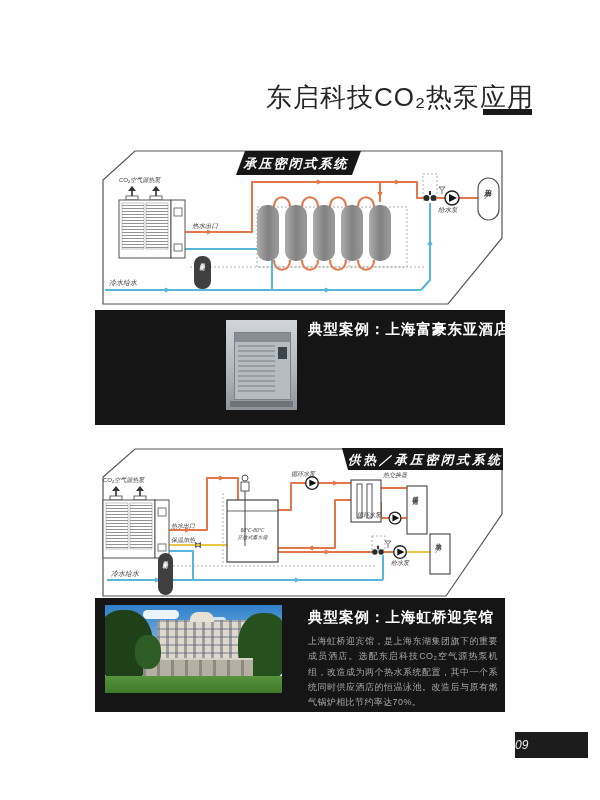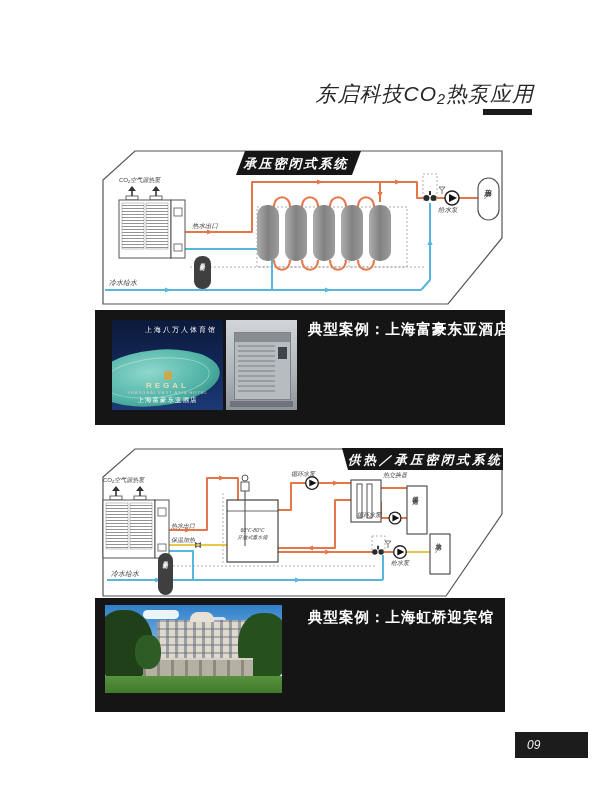--- a/index.html
+++ b/index.html
@@ -2,22 +2,22 @@
 <html><head>
 <meta charset="utf-8">
 <style>
   html,body{margin:0;padding:0;background:#fff;}
   .page{position:relative;width:600px;height:800px;background:#fff;overflow:hidden;
         font-family:"Liberation Sans","DejaVu Sans",sans-serif;}
 
   
   .usecase{position:absolute;left:247px;top:42px;font-size:47px;letter-spacing:1px;
            color:#3b7cc4;font-weight:400;white-space:nowrap;}
-  .subtitle{position:absolute;right:66px;top:80px;font-size:21px;color:#262626;
-            letter-spacing:1px;white-space:nowrap;font-style:italic;}
+  .subtitle{position:absolute;right:66px;top:80px;font-size:26px;color:#262626;
+            letter-spacing:1px;white-space:nowrap;}
   .subtitle-bar{position:absolute;left:483px;top:109px;width:49px;height:6px;background:#1a1a1a;}
 
   
   .diagram{position:absolute;left:95px;width:410px;font-style:italic;}
   #diagram1{top:150px;height:156px;}
   #diagram2{top:448px;height:150px;}
   .diagram svg{position:absolute;left:0;top:0;}
   .banner-text{position:absolute;color:#fff;font-weight:bold;text-align:center;white-space:nowrap;}
   .lbl{position:absolute;font-size:6.5px;color:#3a3a3a;white-space:nowrap;line-height:1;}
   .vlbl{position:absolute;writing-mode:vertical-rl;font-size:6.5px;color:#3a3a3a;
@@ -76,21 +76,21 @@
   .tree.t2{right:-8px;top:8px;width:52px;height:68px;background:#26511e;}
   .tree.t3{left:30px;top:30px;width:26px;height:34px;background:#2d5c24;}
   .colonnade{position:absolute;left:38px;top:53px;width:110px;height:19px;background:#b5b0a4;
     border-top:2px solid #d7d2c6;
     background-image:repeating-linear-gradient(90deg,#8e897d 0 3px,transparent 3px 14px);}
   .lawn{position:absolute;left:0;right:0;bottom:0;height:17px;
     background:linear-gradient(180deg,#57923c,#3f7a2c);}
 
   
   .page-tab{position:absolute;left:515px;top:732px;width:73px;height:26px;background:#1c1c1c;}
-  .page-num{color:#ededed;font-style:italic;font-size:12px;line-height:26px;padding-left:12px;display:block;}
+  .page-num{color:#ededed;font-style:italic;font-size:12px;line-height:26px;display:block;}
 </style>
 </head>
 <body>
 
 <div class="page">
 
   <div class="subtitle">东启科技CO₂热泵应用</div>
   <div class="subtitle-bar"></div>
 
   <div class="diagram" id="diagram1">
@@ -195,32 +195,20 @@
     <div class="banner-text" style="left:141px;top:5px;width:120px;font-size:13px;letter-spacing:2px;">承压密闭式系统</div>
     <div class="lbl" style="left:24px;top:27px;font-size:6px;">CO₂空气源热泵</div>
     <div class="lbl" style="left:97px;top:73px;">热水出口</div>
     <div class="lbl" style="left:14px;top:129px;font-size:7px;">冷水给水</div>
     <div class="lbl" style="left:343px;top:57px;">给水泵</div>
     <div class="vlbl" style="left:389px;top:33px;font-size:7px;">热水用户</div>
     <div class="vlbl white" style="left:104px;top:109px;font-size:5px;letter-spacing:.5px;">专用控制柜</div>
   </div>
 
   <div class="case" id="case1">
-    <div class="photo-stadium">
-      <div class="roof">
-          <div class="roof-ring"></div>
-        </div>
-      <div class="stadium-caption">上海八万人体育馆</div>
-      <div class="regal-block">
-        <div class="regal-mark"></div>
-        <div class="regal">REGAL</div>
-        <div class="regal-sub">SHANGHAI EAST ASIA HOTEL</div>
-        <div class="regal-cn">上海富豪东亚酒店</div>
-      </div>
-    </div>
     <div class="photo-pump">
       <div class="pump-unit">
         <div class="pump-top"></div>
           <div class="pump-fins"></div>
           <div class="pump-panel"></div>
       </div>
       <div class="pump-base"></div>
     </div>
     <div class="case-title">典型案例：上海富豪东亚酒店</div>
   </div>
@@ -315,19 +303,20 @@
         <div class="cloud c3"></div>
       <div class="building"></div>
       <div class="building-arch"></div>
       <div class="tree t1"></div>
       <div class="tree t2"></div>
       <div class="colonnade"></div>
       <div class="tree t3"></div>
       <div class="lawn"></div>
     </div>
     <div class="case-title">典型案例：上海虹桥迎宾馆</div>
+    <div class="case-body">上海虹桥迎宾馆，是上海东湖集团旗下的重要成员酒店。选配东启科技CO₂空气源热泵机组，改造成为两个热水系统配置，其中一个系统同时供应酒店的恒温泳池。改造后与原有燃气锅炉相比节约率达70%。</div>
   </div>
 
   <div class="page-tab">
     <span class="page-num">09</span>
   </div>
 
 </div>
 
 </body></html>

